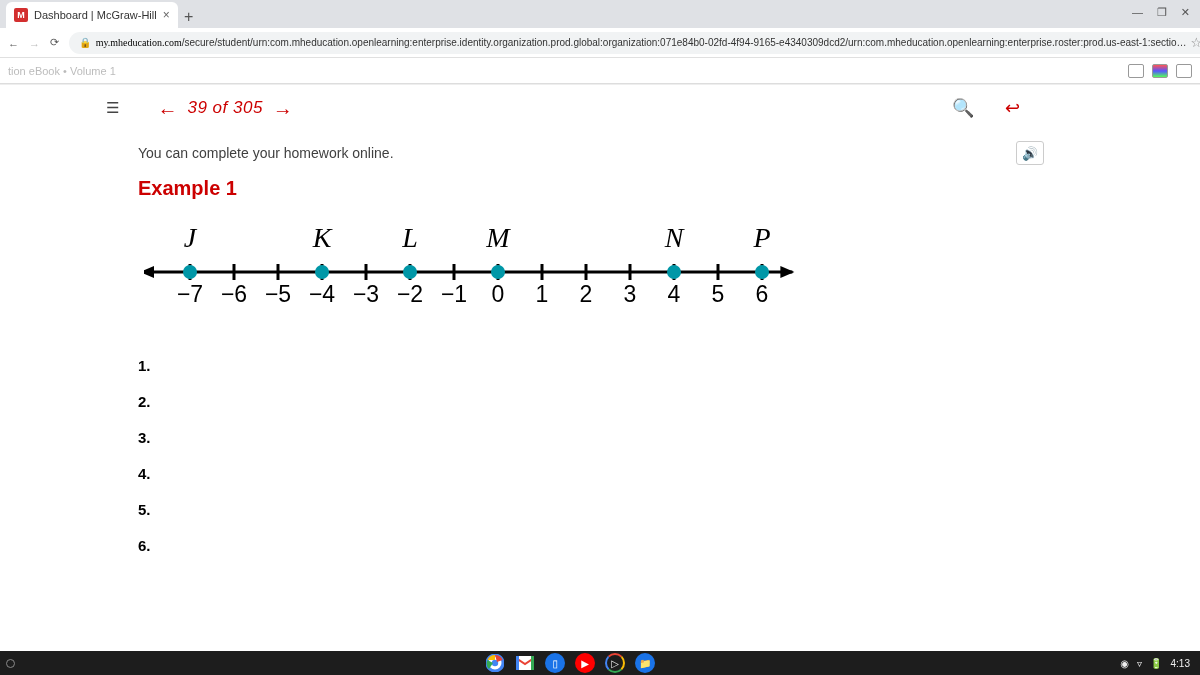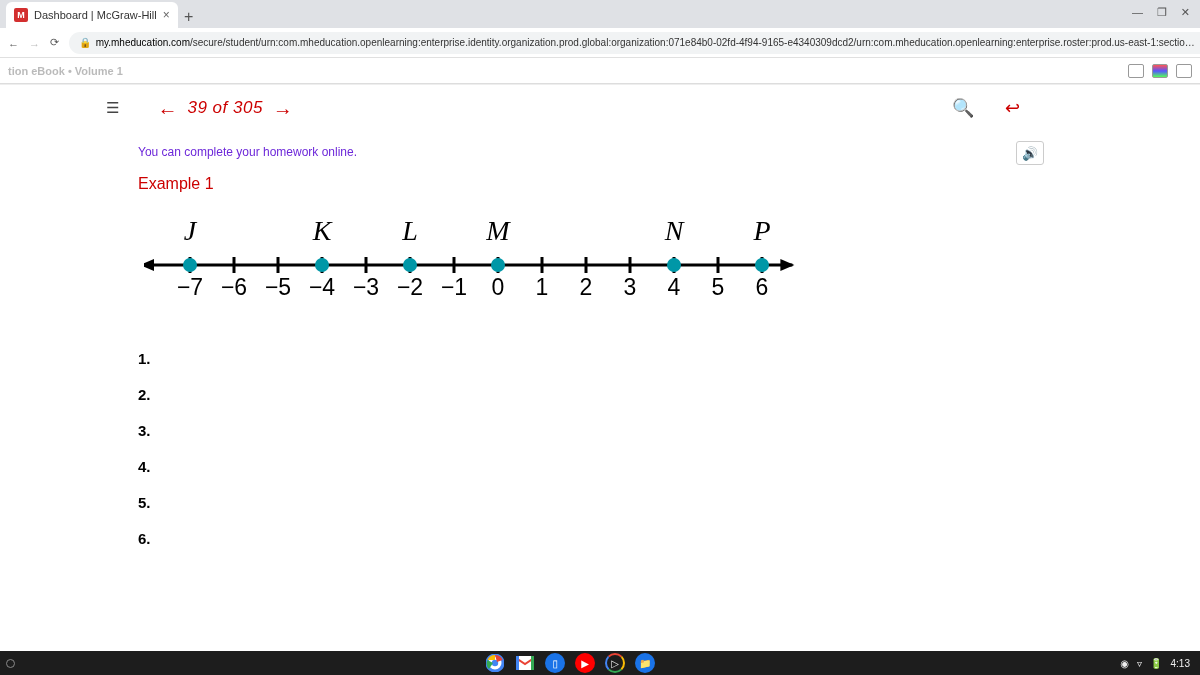--- a/index.html
+++ b/index.html
@@ -9,36 +9,36 @@
   .favicon { width: 14px; height: 14px; background: #d32f2f; border-radius: 2px; color: #fff; font-size: 9px; font-weight: bold; display: flex; align-items: center; justify-content: center; }
   .tab-close { font-size: 12px; color: #666; cursor: pointer; }
   .new-tab { width: 22px; height: 22px; display: flex; align-items: center; justify-content: center; color: #555; font-size: 16px; cursor: pointer; }
   .win-ctrls { margin-left: auto; display: flex; gap: 14px; padding-right: 10px; align-self: flex-start; padding-top: 6px; color: #555; font-size: 11px; }
   .addr-bar { height: 30px; background: #fff; display: flex; align-items: center; gap: 10px; padding: 0 8px; border-bottom: 1px solid #e0e0e0; font-size: 11px; }
   .nav-btn { color: #555; cursor: pointer; width: 16px; text-align:center; }
   .nav-btn.dim { color: #bbb; }
   .url-box { flex: 1; display: flex; align-items: center; gap: 4px; background: #f1f3f4; border-radius: 12px; height: 22px; padding: 0 10px; }
   .lock { font-size: 10px; color: #666; }
   .url { font-size: 10px; color: #333; white-space: nowrap; overflow: hidden; text-overflow: ellipsis; flex: 1; }
-  .url .dark { color: #000; }
+  .url .dark { color: #000; font-family: Liberation Serif, serif; }
   .star { color: #888; font-size: 13px; cursor: pointer; }
   .bm-bar { height: 26px; border-bottom: 1px solid #ddd; display: flex; align-items: center; padding: 0 8px; font-size: 11px; color: #555; }
-  .bm-trunc { opacity: .4; font-weight: bold; }
+  .bm-trunc { opacity: .4; font-weight: normal; }
   .bm-spacer { flex: 1; }
   .bm-ic { width:16px;height:14px;border:1px solid #999;border-radius:2px;margin-left:8px; }
   .content { position:absolute; top:84px; bottom:24px; left:0; right:0; background:#fff; padding-top: 4px; border-top: 1px solid #eee;}
   .pager { display:flex; align-items:center; height:38px; padding-left: 106px; padding-right: 60px; color:#c00; font-size:17px; font-weight:400;position:relative; }
   .pager .hamb { margin-right: 28px; font-size:15px; color:#444; }
   .pager .p-arrow { font-size:20px; margin:0 10px; cursor:pointer;}
   .pager .ptext { letter-spacing:.5px;font-style:italic; }
   .pager-right { position:absolute; right:180px; display:flex; gap:30px; color:#555; font-size:18px;}
   .main { padding: 18px 0 0 138px; }
-  .instr { font-size:12px; color:#6d28d9; }
+  .instr { font-size:14px; color:#404040; }
   .audio-btn { position:absolute; right:156px; top:56px; width:28px;height:24px;border:1px solid #ccc;border-radius:3px;display:flex;align-items:center;justify-content:center;font-size:13px;color:#555;cursor:pointer;}
-  .ex-title { color:#c00; font-size:16px; font-weight:normal; margin-top:16px; }
+  .ex-title { color:#c00; font-size:20px; font-weight:bold; margin-top:16px; }
   .ex-sub { font-size:14px; font-weight:bold; margin-top:8px; }
   .numline-wrap { margin-top: 22px; margin-left: 6px; }
   .nl-letters { font-size:28px; font-style:italic; font-family: 'Times New Roman', serif; display:flex; padding-left:24px; }
   .nl-slot { width:44px; text-align:center; }
   svg.nlsvg { display:block; }
   .question-list { margin-top: 34px; font-size:15px; font-weight:bold; line-height: 2.4; padding-left:0;}
   .taskbar { position:absolute; bottom:0; left:0; right:0; height:24px; background:#1d1d1d; display:flex;align-items:center;color:#eee;font-size:10px;}
   .tb-left{width:20px;display:flex;justify-content:center;}
   .tb-dot{width:9px;height:9px;border:1px solid #888;border-radius:50%;}
   .tb-center{flex:1;display:flex;gap:10px;justify-content:center;align-items:center;}

